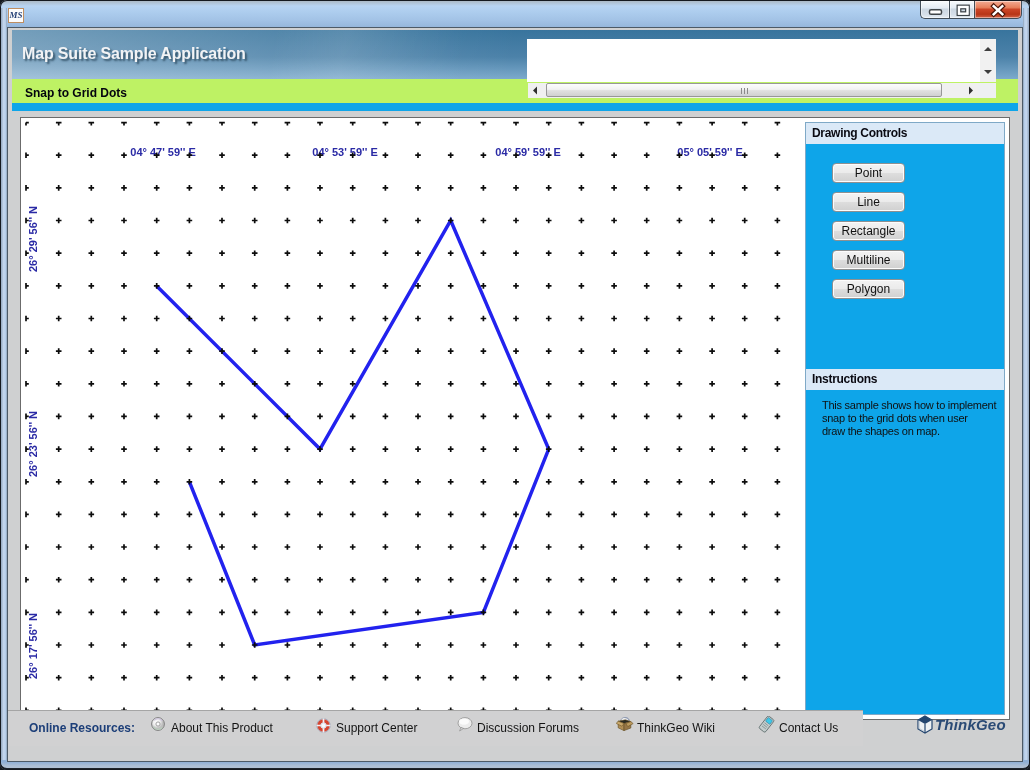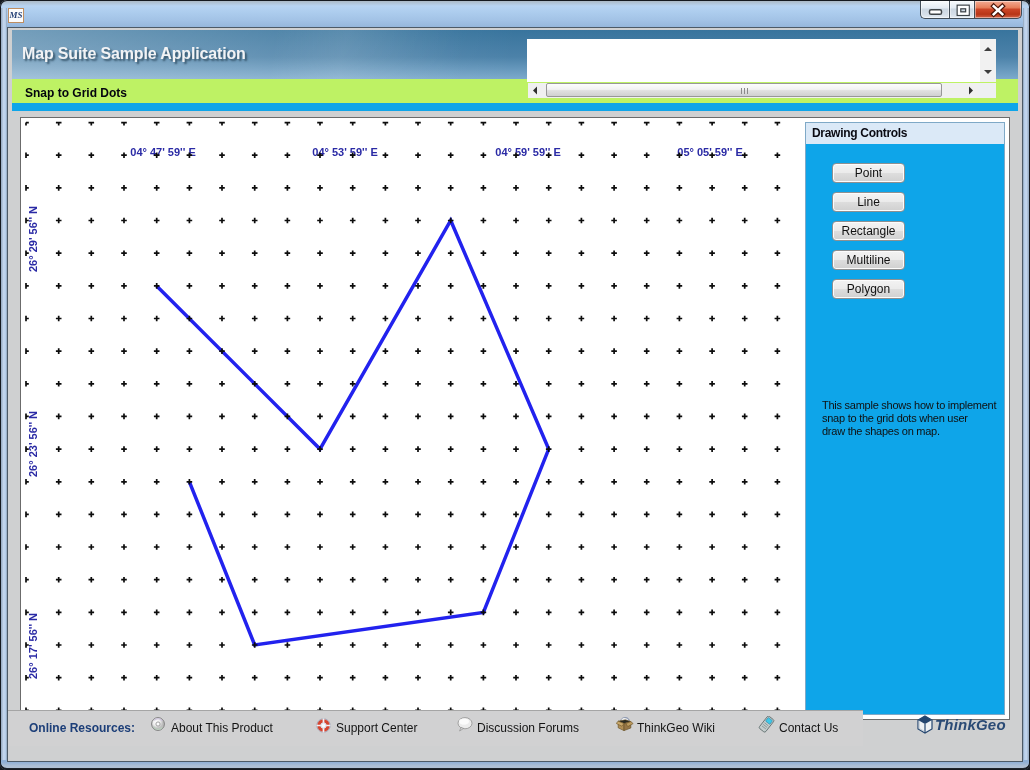--- a/index.html
+++ b/index.html
@@ -107,20 +107,21 @@
     <text x="16" y="528" text-anchor="middle" class="axl" transform="rotate(-90 16 528)">26° 17' 56'' N</text>
 <path d="M5.0 4.6h2.8M5.0 4.6v2.8M34.9 4.6h5.6M37.7 4.6v2.8M67.5 4.6h5.6M70.3 4.6v2.8M100.2 4.6h5.6M103.0 4.6v2.8M132.9 4.6h5.6M135.7 4.6v2.8M165.6 4.6h5.6M168.4 4.6v2.8M198.2 4.6h5.6M201.0 4.6v2.8M230.9 4.6h5.6M233.7 4.6v2.8M263.6 4.6h5.6M266.4 4.6v2.8M296.2 4.6h5.6M299.0 4.6v2.8M328.9 4.6h5.6M331.7 4.6v2.8M361.6 4.6h5.6M364.4 4.6v2.8M394.2 4.6h5.6M397.0 4.6v2.8M426.9 4.6h5.6M429.7 4.6v2.8M459.6 4.6h5.6M462.4 4.6v2.8M492.2 4.6h5.6M495.0 4.6v2.8M524.9 4.6h5.6M527.7 4.6v2.8M557.6 4.6h5.6M560.4 4.6v2.8M590.3 4.6h5.6M593.1 4.6v2.8M622.9 4.6h5.6M625.7 4.6v2.8M655.6 4.6h5.6M658.4 4.6v2.8M688.3 4.6h5.6M691.1 4.6v2.8M720.9 4.6h5.6M723.7 4.6v2.8M753.6 4.6h5.6M756.4 4.6v2.8M5.0 37.2h2.8M5.0 34.5v5.6M34.9 37.2h5.6M37.7 34.5v5.6M67.5 37.2h5.6M70.3 34.5v5.6M100.2 37.2h5.6M103.0 34.5v5.6M132.9 37.2h5.6M135.7 34.5v5.6M165.6 37.2h5.6M168.4 34.5v5.6M198.2 37.2h5.6M201.0 34.5v5.6M230.9 37.2h5.6M233.7 34.5v5.6M263.6 37.2h5.6M266.4 34.5v5.6M296.2 37.2h5.6M299.0 34.5v5.6M328.9 37.2h5.6M331.7 34.5v5.6M361.6 37.2h5.6M364.4 34.5v5.6M394.2 37.2h5.6M397.0 34.5v5.6M426.9 37.2h5.6M429.7 34.5v5.6M459.6 37.2h5.6M462.4 34.5v5.6M492.2 37.2h5.6M495.0 34.5v5.6M524.9 37.2h5.6M527.7 34.5v5.6M557.6 37.2h5.6M560.4 34.5v5.6M590.3 37.2h5.6M593.1 34.5v5.6M622.9 37.2h5.6M625.7 34.5v5.6M655.6 37.2h5.6M658.4 34.5v5.6M688.3 37.2h5.6M691.1 34.5v5.6M720.9 37.2h5.6M723.7 34.5v5.6M753.6 37.2h5.6M756.4 34.5v5.6M5.0 69.9h2.8M5.0 67.1v5.6M34.9 69.9h5.6M37.7 67.1v5.6M67.5 69.9h5.6M70.3 67.1v5.6M100.2 69.9h5.6M103.0 67.1v5.6M132.9 69.9h5.6M135.7 67.1v5.6M165.6 69.9h5.6M168.4 67.1v5.6M198.2 69.9h5.6M201.0 67.1v5.6M230.9 69.9h5.6M233.7 67.1v5.6M263.6 69.9h5.6M266.4 67.1v5.6M296.2 69.9h5.6M299.0 67.1v5.6M328.9 69.9h5.6M331.7 67.1v5.6M361.6 69.9h5.6M364.4 67.1v5.6M394.2 69.9h5.6M397.0 67.1v5.6M426.9 69.9h5.6M429.7 67.1v5.6M459.6 69.9h5.6M462.4 67.1v5.6M492.2 69.9h5.6M495.0 67.1v5.6M524.9 69.9h5.6M527.7 67.1v5.6M557.6 69.9h5.6M560.4 67.1v5.6M590.3 69.9h5.6M593.1 67.1v5.6M622.9 69.9h5.6M625.7 67.1v5.6M655.6 69.9h5.6M658.4 67.1v5.6M688.3 69.9h5.6M691.1 67.1v5.6M720.9 69.9h5.6M723.7 67.1v5.6M753.6 69.9h5.6M756.4 67.1v5.6M5.0 102.5h2.8M5.0 99.7v5.6M34.9 102.5h5.6M37.7 99.7v5.6M67.5 102.5h5.6M70.3 99.7v5.6M100.2 102.5h5.6M103.0 99.7v5.6M132.9 102.5h5.6M135.7 99.7v5.6M165.6 102.5h5.6M168.4 99.7v5.6M198.2 102.5h5.6M201.0 99.7v5.6M230.9 102.5h5.6M233.7 99.7v5.6M263.6 102.5h5.6M266.4 99.7v5.6M296.2 102.5h5.6M299.0 99.7v5.6M328.9 102.5h5.6M331.7 99.7v5.6M361.6 102.5h5.6M364.4 99.7v5.6M394.2 102.5h5.6M397.0 99.7v5.6M426.9 102.5h5.6M429.7 99.7v5.6M459.6 102.5h5.6M462.4 99.7v5.6M492.2 102.5h5.6M495.0 99.7v5.6M524.9 102.5h5.6M527.7 99.7v5.6M557.6 102.5h5.6M560.4 99.7v5.6M590.3 102.5h5.6M593.1 99.7v5.6M622.9 102.5h5.6M625.7 99.7v5.6M655.6 102.5h5.6M658.4 99.7v5.6M688.3 102.5h5.6M691.1 99.7v5.6M720.9 102.5h5.6M723.7 99.7v5.6M753.6 102.5h5.6M756.4 99.7v5.6M5.0 135.2h2.8M5.0 132.4v5.6M34.9 135.2h5.6M37.7 132.4v5.6M67.5 135.2h5.6M70.3 132.4v5.6M100.2 135.2h5.6M103.0 132.4v5.6M132.9 135.2h5.6M135.7 132.4v5.6M165.6 135.2h5.6M168.4 132.4v5.6M198.2 135.2h5.6M201.0 132.4v5.6M230.9 135.2h5.6M233.7 132.4v5.6M263.6 135.2h5.6M266.4 132.4v5.6M296.2 135.2h5.6M299.0 132.4v5.6M328.9 135.2h5.6M331.7 132.4v5.6M361.6 135.2h5.6M364.4 132.4v5.6M394.2 135.2h5.6M397.0 132.4v5.6M426.9 135.2h5.6M429.7 132.4v5.6M459.6 135.2h5.6M462.4 132.4v5.6M492.2 135.2h5.6M495.0 132.4v5.6M524.9 135.2h5.6M527.7 132.4v5.6M557.6 135.2h5.6M560.4 132.4v5.6M590.3 135.2h5.6M593.1 132.4v5.6M622.9 135.2h5.6M625.7 132.4v5.6M655.6 135.2h5.6M658.4 132.4v5.6M688.3 135.2h5.6M691.1 132.4v5.6M720.9 135.2h5.6M723.7 132.4v5.6M753.6 135.2h5.6M756.4 132.4v5.6M5.0 167.9h2.8M5.0 165.1v5.6M34.9 167.9h5.6M37.7 165.1v5.6M67.5 167.9h5.6M70.3 165.1v5.6M100.2 167.9h5.6M103.0 165.1v5.6M132.9 167.9h5.6M135.7 165.1v5.6M165.6 167.9h5.6M168.4 165.1v5.6M198.2 167.9h5.6M201.0 165.1v5.6M230.9 167.9h5.6M233.7 165.1v5.6M263.6 167.9h5.6M266.4 165.1v5.6M296.2 167.9h5.6M299.0 165.1v5.6M328.9 167.9h5.6M331.7 165.1v5.6M361.6 167.9h5.6M364.4 165.1v5.6M394.2 167.9h5.6M397.0 165.1v5.6M426.9 167.9h5.6M429.7 165.1v5.6M459.6 167.9h5.6M462.4 165.1v5.6M492.2 167.9h5.6M495.0 165.1v5.6M524.9 167.9h5.6M527.7 165.1v5.6M557.6 167.9h5.6M560.4 165.1v5.6M590.3 167.9h5.6M593.1 165.1v5.6M622.9 167.9h5.6M625.7 165.1v5.6M655.6 167.9h5.6M658.4 165.1v5.6M688.3 167.9h5.6M691.1 165.1v5.6M720.9 167.9h5.6M723.7 165.1v5.6M753.6 167.9h5.6M756.4 165.1v5.6M5.0 200.5h2.8M5.0 197.7v5.6M34.9 200.5h5.6M37.7 197.7v5.6M67.5 200.5h5.6M70.3 197.7v5.6M100.2 200.5h5.6M103.0 197.7v5.6M132.9 200.5h5.6M135.7 197.7v5.6M165.6 200.5h5.6M168.4 197.7v5.6M198.2 200.5h5.6M201.0 197.7v5.6M230.9 200.5h5.6M233.7 197.7v5.6M263.6 200.5h5.6M266.4 197.7v5.6M296.2 200.5h5.6M299.0 197.7v5.6M328.9 200.5h5.6M331.7 197.7v5.6M361.6 200.5h5.6M364.4 197.7v5.6M394.2 200.5h5.6M397.0 197.7v5.6M426.9 200.5h5.6M429.7 197.7v5.6M459.6 200.5h5.6M462.4 197.7v5.6M492.2 200.5h5.6M495.0 197.7v5.6M524.9 200.5h5.6M527.7 197.7v5.6M557.6 200.5h5.6M560.4 197.7v5.6M590.3 200.5h5.6M593.1 197.7v5.6M622.9 200.5h5.6M625.7 197.7v5.6M655.6 200.5h5.6M658.4 197.7v5.6M688.3 200.5h5.6M691.1 197.7v5.6M720.9 200.5h5.6M723.7 197.7v5.6M753.6 200.5h5.6M756.4 197.7v5.6M5.0 233.1h2.8M5.0 230.3v5.6M34.9 233.1h5.6M37.7 230.3v5.6M67.5 233.1h5.6M70.3 230.3v5.6M100.2 233.1h5.6M103.0 230.3v5.6M132.9 233.1h5.6M135.7 230.3v5.6M165.6 233.1h5.6M168.4 230.3v5.6M198.2 233.1h5.6M201.0 230.3v5.6M230.9 233.1h5.6M233.7 230.3v5.6M263.6 233.1h5.6M266.4 230.3v5.6M296.2 233.1h5.6M299.0 230.3v5.6M328.9 233.1h5.6M331.7 230.3v5.6M361.6 233.1h5.6M364.4 230.3v5.6M394.2 233.1h5.6M397.0 230.3v5.6M426.9 233.1h5.6M429.7 230.3v5.6M459.6 233.1h5.6M462.4 230.3v5.6M492.2 233.1h5.6M495.0 230.3v5.6M524.9 233.1h5.6M527.7 230.3v5.6M557.6 233.1h5.6M560.4 230.3v5.6M590.3 233.1h5.6M593.1 230.3v5.6M622.9 233.1h5.6M625.7 230.3v5.6M655.6 233.1h5.6M658.4 230.3v5.6M688.3 233.1h5.6M691.1 230.3v5.6M720.9 233.1h5.6M723.7 230.3v5.6M753.6 233.1h5.6M756.4 230.3v5.6M5.0 265.8h2.8M5.0 263.0v5.6M34.9 265.8h5.6M37.7 263.0v5.6M67.5 265.8h5.6M70.3 263.0v5.6M100.2 265.8h5.6M103.0 263.0v5.6M132.9 265.8h5.6M135.7 263.0v5.6M165.6 265.8h5.6M168.4 263.0v5.6M198.2 265.8h5.6M201.0 263.0v5.6M230.9 265.8h5.6M233.7 263.0v5.6M263.6 265.8h5.6M266.4 263.0v5.6M296.2 265.8h5.6M299.0 263.0v5.6M328.9 265.8h5.6M331.7 263.0v5.6M361.6 265.8h5.6M364.4 263.0v5.6M394.2 265.8h5.6M397.0 263.0v5.6M426.9 265.8h5.6M429.7 263.0v5.6M459.6 265.8h5.6M462.4 263.0v5.6M492.2 265.8h5.6M495.0 263.0v5.6M524.9 265.8h5.6M527.7 263.0v5.6M557.6 265.8h5.6M560.4 263.0v5.6M590.3 265.8h5.6M593.1 263.0v5.6M622.9 265.8h5.6M625.7 263.0v5.6M655.6 265.8h5.6M658.4 263.0v5.6M688.3 265.8h5.6M691.1 263.0v5.6M720.9 265.8h5.6M723.7 263.0v5.6M753.6 265.8h5.6M756.4 263.0v5.6M5.0 298.4h2.8M5.0 295.6v5.6M34.9 298.4h5.6M37.7 295.6v5.6M67.5 298.4h5.6M70.3 295.6v5.6M100.2 298.4h5.6M103.0 295.6v5.6M132.9 298.4h5.6M135.7 295.6v5.6M165.6 298.4h5.6M168.4 295.6v5.6M198.2 298.4h5.6M201.0 295.6v5.6M230.9 298.4h5.6M233.7 295.6v5.6M263.6 298.4h5.6M266.4 295.6v5.6M296.2 298.4h5.6M299.0 295.6v5.6M328.9 298.4h5.6M331.7 295.6v5.6M361.6 298.4h5.6M364.4 295.6v5.6M394.2 298.4h5.6M397.0 295.6v5.6M426.9 298.4h5.6M429.7 295.6v5.6M459.6 298.4h5.6M462.4 295.6v5.6M492.2 298.4h5.6M495.0 295.6v5.6M524.9 298.4h5.6M527.7 295.6v5.6M557.6 298.4h5.6M560.4 295.6v5.6M590.3 298.4h5.6M593.1 295.6v5.6M622.9 298.4h5.6M625.7 295.6v5.6M655.6 298.4h5.6M658.4 295.6v5.6M688.3 298.4h5.6M691.1 295.6v5.6M720.9 298.4h5.6M723.7 295.6v5.6M753.6 298.4h5.6M756.4 295.6v5.6M5.0 331.1h2.8M5.0 328.3v5.6M34.9 331.1h5.6M37.7 328.3v5.6M67.5 331.1h5.6M70.3 328.3v5.6M100.2 331.1h5.6M103.0 328.3v5.6M132.9 331.1h5.6M135.7 328.3v5.6M165.6 331.1h5.6M168.4 328.3v5.6M198.2 331.1h5.6M201.0 328.3v5.6M230.9 331.1h5.6M233.7 328.3v5.6M263.6 331.1h5.6M266.4 328.3v5.6M296.2 331.1h5.6M299.0 328.3v5.6M328.9 331.1h5.6M331.7 328.3v5.6M361.6 331.1h5.6M364.4 328.3v5.6M394.2 331.1h5.6M397.0 328.3v5.6M426.9 331.1h5.6M429.7 328.3v5.6M459.6 331.1h5.6M462.4 328.3v5.6M492.2 331.1h5.6M495.0 328.3v5.6M524.9 331.1h5.6M527.7 328.3v5.6M557.6 331.1h5.6M560.4 328.3v5.6M590.3 331.1h5.6M593.1 328.3v5.6M622.9 331.1h5.6M625.7 328.3v5.6M655.6 331.1h5.6M658.4 328.3v5.6M688.3 331.1h5.6M691.1 328.3v5.6M720.9 331.1h5.6M723.7 328.3v5.6M753.6 331.1h5.6M756.4 328.3v5.6M5.0 363.8h2.8M5.0 360.9v5.6M34.9 363.8h5.6M37.7 360.9v5.6M67.5 363.8h5.6M70.3 360.9v5.6M100.2 363.8h5.6M103.0 360.9v5.6M132.9 363.8h5.6M135.7 360.9v5.6M165.6 363.8h5.6M168.4 360.9v5.6M198.2 363.8h5.6M201.0 360.9v5.6M230.9 363.8h5.6M233.7 360.9v5.6M263.6 363.8h5.6M266.4 360.9v5.6M296.2 363.8h5.6M299.0 360.9v5.6M328.9 363.8h5.6M331.7 360.9v5.6M361.6 363.8h5.6M364.4 360.9v5.6M394.2 363.8h5.6M397.0 360.9v5.6M426.9 363.8h5.6M429.7 360.9v5.6M459.6 363.8h5.6M462.4 360.9v5.6M492.2 363.8h5.6M495.0 360.9v5.6M524.9 363.8h5.6M527.7 360.9v5.6M557.6 363.8h5.6M560.4 360.9v5.6M590.3 363.8h5.6M593.1 360.9v5.6M622.9 363.8h5.6M625.7 360.9v5.6M655.6 363.8h5.6M658.4 360.9v5.6M688.3 363.8h5.6M691.1 360.9v5.6M720.9 363.8h5.6M723.7 360.9v5.6M753.6 363.8h5.6M756.4 360.9v5.6M5.0 396.4h2.8M5.0 393.6v5.6M34.9 396.4h5.6M37.7 393.6v5.6M67.5 396.4h5.6M70.3 393.6v5.6M100.2 396.4h5.6M103.0 393.6v5.6M132.9 396.4h5.6M135.7 393.6v5.6M165.6 396.4h5.6M168.4 393.6v5.6M198.2 396.4h5.6M201.0 393.6v5.6M230.9 396.4h5.6M233.7 393.6v5.6M263.6 396.4h5.6M266.4 393.6v5.6M296.2 396.4h5.6M299.0 393.6v5.6M328.9 396.4h5.6M331.7 393.6v5.6M361.6 396.4h5.6M364.4 393.6v5.6M394.2 396.4h5.6M397.0 393.6v5.6M426.9 396.4h5.6M429.7 393.6v5.6M459.6 396.4h5.6M462.4 393.6v5.6M492.2 396.4h5.6M495.0 393.6v5.6M524.9 396.4h5.6M527.7 393.6v5.6M557.6 396.4h5.6M560.4 393.6v5.6M590.3 396.4h5.6M593.1 393.6v5.6M622.9 396.4h5.6M625.7 393.6v5.6M655.6 396.4h5.6M658.4 393.6v5.6M688.3 396.4h5.6M691.1 393.6v5.6M720.9 396.4h5.6M723.7 393.6v5.6M753.6 396.4h5.6M756.4 393.6v5.6M5.0 429.0h2.8M5.0 426.2v5.6M34.9 429.0h5.6M37.7 426.2v5.6M67.5 429.0h5.6M70.3 426.2v5.6M100.2 429.0h5.6M103.0 426.2v5.6M132.9 429.0h5.6M135.7 426.2v5.6M165.6 429.0h5.6M168.4 426.2v5.6M198.2 429.0h5.6M201.0 426.2v5.6M230.9 429.0h5.6M233.7 426.2v5.6M263.6 429.0h5.6M266.4 426.2v5.6M296.2 429.0h5.6M299.0 426.2v5.6M328.9 429.0h5.6M331.7 426.2v5.6M361.6 429.0h5.6M364.4 426.2v5.6M394.2 429.0h5.6M397.0 426.2v5.6M426.9 429.0h5.6M429.7 426.2v5.6M459.6 429.0h5.6M462.4 426.2v5.6M492.2 429.0h5.6M495.0 426.2v5.6M524.9 429.0h5.6M527.7 426.2v5.6M557.6 429.0h5.6M560.4 426.2v5.6M590.3 429.0h5.6M593.1 426.2v5.6M622.9 429.0h5.6M625.7 426.2v5.6M655.6 429.0h5.6M658.4 426.2v5.6M688.3 429.0h5.6M691.1 426.2v5.6M720.9 429.0h5.6M723.7 426.2v5.6M753.6 429.0h5.6M756.4 426.2v5.6M5.0 461.7h2.8M5.0 458.9v5.6M34.9 461.7h5.6M37.7 458.9v5.6M67.5 461.7h5.6M70.3 458.9v5.6M100.2 461.7h5.6M103.0 458.9v5.6M132.9 461.7h5.6M135.7 458.9v5.6M165.6 461.7h5.6M168.4 458.9v5.6M198.2 461.7h5.6M201.0 458.9v5.6M230.9 461.7h5.6M233.7 458.9v5.6M263.6 461.7h5.6M266.4 458.9v5.6M296.2 461.7h5.6M299.0 458.9v5.6M328.9 461.7h5.6M331.7 458.9v5.6M361.6 461.7h5.6M364.4 458.9v5.6M394.2 461.7h5.6M397.0 458.9v5.6M426.9 461.7h5.6M429.7 458.9v5.6M459.6 461.7h5.6M462.4 458.9v5.6M492.2 461.7h5.6M495.0 458.9v5.6M524.9 461.7h5.6M527.7 458.9v5.6M557.6 461.7h5.6M560.4 458.9v5.6M590.3 461.7h5.6M593.1 458.9v5.6M622.9 461.7h5.6M625.7 458.9v5.6M655.6 461.7h5.6M658.4 458.9v5.6M688.3 461.7h5.6M691.1 458.9v5.6M720.9 461.7h5.6M723.7 458.9v5.6M753.6 461.7h5.6M756.4 458.9v5.6M5.0 494.4h2.8M5.0 491.6v5.6M34.9 494.4h5.6M37.7 491.6v5.6M67.5 494.4h5.6M70.3 491.6v5.6M100.2 494.4h5.6M103.0 491.6v5.6M132.9 494.4h5.6M135.7 491.6v5.6M165.6 494.4h5.6M168.4 491.6v5.6M198.2 494.4h5.6M201.0 491.6v5.6M230.9 494.4h5.6M233.7 491.6v5.6M263.6 494.4h5.6M266.4 491.6v5.6M296.2 494.4h5.6M299.0 491.6v5.6M328.9 494.4h5.6M331.7 491.6v5.6M361.6 494.4h5.6M364.4 491.6v5.6M394.2 494.4h5.6M397.0 491.6v5.6M426.9 494.4h5.6M429.7 491.6v5.6M459.6 494.4h5.6M462.4 491.6v5.6M492.2 494.4h5.6M495.0 491.6v5.6M524.9 494.4h5.6M527.7 491.6v5.6M557.6 494.4h5.6M560.4 491.6v5.6M590.3 494.4h5.6M593.1 491.6v5.6M622.9 494.4h5.6M625.7 491.6v5.6M655.6 494.4h5.6M658.4 491.6v5.6M688.3 494.4h5.6M691.1 491.6v5.6M720.9 494.4h5.6M723.7 491.6v5.6M753.6 494.4h5.6M756.4 491.6v5.6M5.0 527.0h2.8M5.0 524.2v5.6M34.9 527.0h5.6M37.7 524.2v5.6M67.5 527.0h5.6M70.3 524.2v5.6M100.2 527.0h5.6M103.0 524.2v5.6M132.9 527.0h5.6M135.7 524.2v5.6M165.6 527.0h5.6M168.4 524.2v5.6M198.2 527.0h5.6M201.0 524.2v5.6M230.9 527.0h5.6M233.7 524.2v5.6M263.6 527.0h5.6M266.4 524.2v5.6M296.2 527.0h5.6M299.0 524.2v5.6M328.9 527.0h5.6M331.7 524.2v5.6M361.6 527.0h5.6M364.4 524.2v5.6M394.2 527.0h5.6M397.0 524.2v5.6M426.9 527.0h5.6M429.7 524.2v5.6M459.6 527.0h5.6M462.4 524.2v5.6M492.2 527.0h5.6M495.0 524.2v5.6M524.9 527.0h5.6M527.7 524.2v5.6M557.6 527.0h5.6M560.4 524.2v5.6M590.3 527.0h5.6M593.1 524.2v5.6M622.9 527.0h5.6M625.7 524.2v5.6M655.6 527.0h5.6M658.4 524.2v5.6M688.3 527.0h5.6M691.1 524.2v5.6M720.9 527.0h5.6M723.7 524.2v5.6M753.6 527.0h5.6M756.4 524.2v5.6M5.0 559.6h2.8M5.0 556.9v5.6M34.9 559.6h5.6M37.7 556.9v5.6M67.5 559.6h5.6M70.3 556.9v5.6M100.2 559.6h5.6M103.0 556.9v5.6M132.9 559.6h5.6M135.7 556.9v5.6M165.6 559.6h5.6M168.4 556.9v5.6M198.2 559.6h5.6M201.0 556.9v5.6M230.9 559.6h5.6M233.7 556.9v5.6M263.6 559.6h5.6M266.4 556.9v5.6M296.2 559.6h5.6M299.0 556.9v5.6M328.9 559.6h5.6M331.7 556.9v5.6M361.6 559.6h5.6M364.4 556.9v5.6M394.2 559.6h5.6M397.0 556.9v5.6M426.9 559.6h5.6M429.7 556.9v5.6M459.6 559.6h5.6M462.4 556.9v5.6M492.2 559.6h5.6M495.0 556.9v5.6M524.9 559.6h5.6M527.7 556.9v5.6M557.6 559.6h5.6M560.4 556.9v5.6M590.3 559.6h5.6M593.1 556.9v5.6M622.9 559.6h5.6M625.7 556.9v5.6M655.6 559.6h5.6M658.4 556.9v5.6M688.3 559.6h5.6M691.1 556.9v5.6M720.9 559.6h5.6M723.7 556.9v5.6M753.6 559.6h5.6M756.4 556.9v5.6M5.0 592.3h2.8M5.0 589.5v5.6M34.9 592.3h5.6M37.7 589.5v5.6M67.5 592.3h5.6M70.3 589.5v5.6M100.2 592.3h5.6M103.0 589.5v5.6M132.9 592.3h5.6M135.7 589.5v5.6M165.6 592.3h5.6M168.4 589.5v5.6M198.2 592.3h5.6M201.0 589.5v5.6M230.9 592.3h5.6M233.7 589.5v5.6M263.6 592.3h5.6M266.4 589.5v5.6M296.2 592.3h5.6M299.0 589.5v5.6M328.9 592.3h5.6M331.7 589.5v5.6M361.6 592.3h5.6M364.4 589.5v5.6M394.2 592.3h5.6M397.0 589.5v5.6M426.9 592.3h5.6M429.7 589.5v5.6M459.6 592.3h5.6M462.4 589.5v5.6M492.2 592.3h5.6M495.0 589.5v5.6M524.9 592.3h5.6M527.7 589.5v5.6M557.6 592.3h5.6M560.4 589.5v5.6M590.3 592.3h5.6M593.1 589.5v5.6M622.9 592.3h5.6M625.7 589.5v5.6M655.6 592.3h5.6M658.4 589.5v5.6M688.3 592.3h5.6M691.1 589.5v5.6M720.9 592.3h5.6M723.7 589.5v5.6M753.6 592.3h5.6M756.4 589.5v5.6" stroke="#0c0c0c" stroke-width="1.7" fill="none"></path>
 </svg>
 <div class="panel">
  <div class="pband" style="top:0">Drawing Controls</div>
  <div class="btn" style="top:40px">Point</div>
  <div class="btn" style="top:69px">Line</div>
  <div class="btn" style="top:98px">Rectangle</div>
  <div class="btn" style="top:127px">Multiline</div>
  <div class="btn" style="top:156px">Polygon</div>
+ <div class="pband" style="top:246px">Instructions</div>
  <div class="instxt" style="top:276px">This sample shows how to implement<br>snap to the grid dots when user<br>draw the shapes on map.</div>
 </div>
 <div class="sbar">
  <div class="sbitem or" style="left:21px">Online Resources:</div>
  <svg class="abs" style="left:143px;top:6px" width="14" height="14">
       <defs>
         <radialGradient id="cd" cx="38%" cy="35%">
           <stop offset="0" stop-color="#ffffff"></stop>
           <stop offset=".55" stop-color="#ededed"></stop>
           <stop offset=".8" stop-color="#d2d2d2"></stop>

